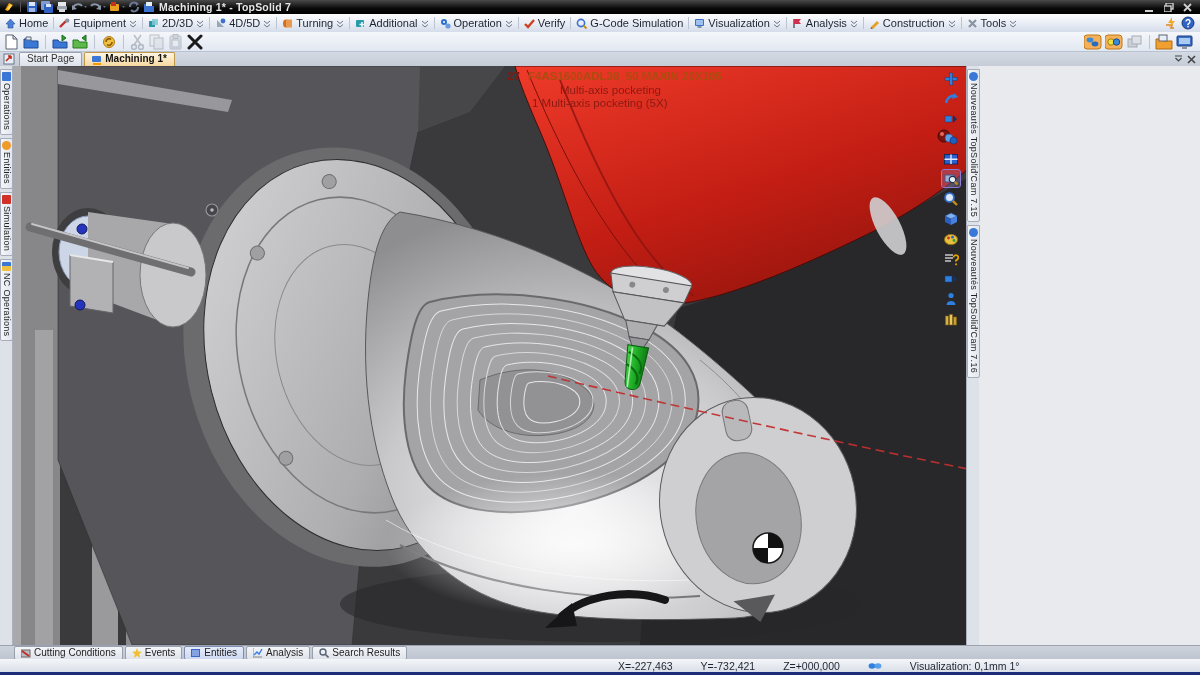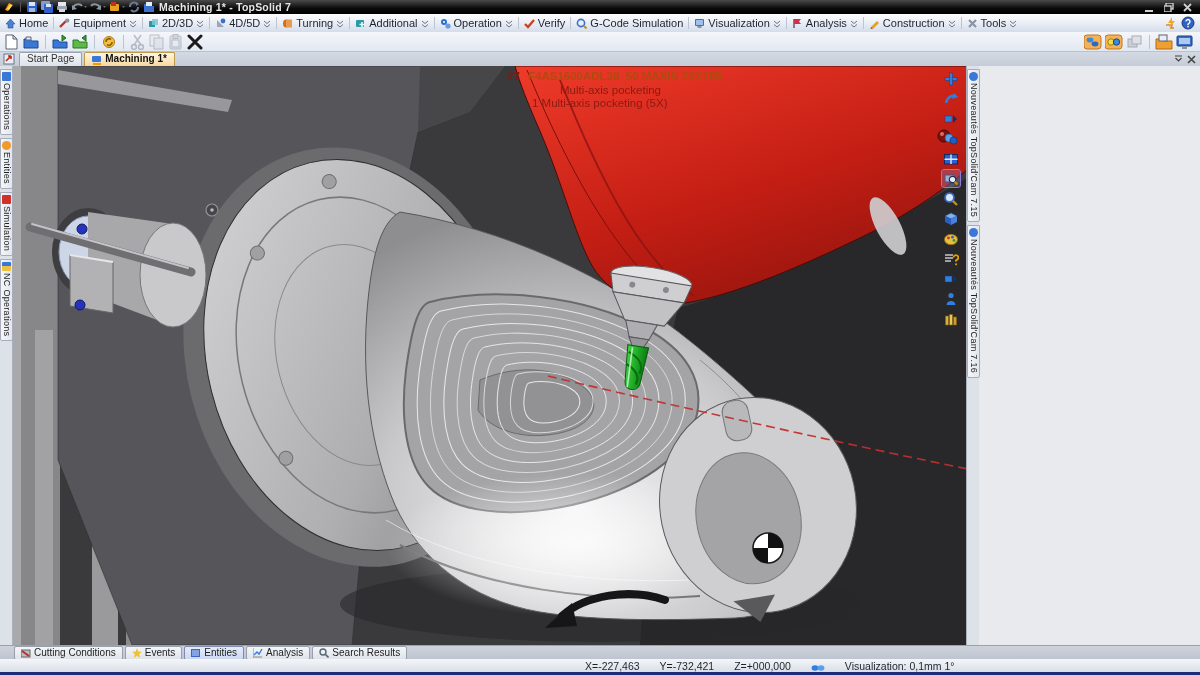--- a/index.html
+++ b/index.html
@@ -68,21 +68,21 @@
     display:flex;align-items:center;padding-left:14px;box-sizing:border-box;gap:2px;}
   .btab{display:flex;align-items:center;gap:3px;font-size:10px;color:#222;height:12px;
     padding:0 6px;border:1px solid #98a0ae;border-radius:2px;
     background:linear-gradient(#f4f6f9,#dfe3ea);}
   .btab.active{background:linear-gradient(#e6ecfa,#cdd8f0);border-color:#7e8cb0;}
 
   
   .statusbar{position:absolute;left:0;top:659px;width:1200px;height:13px;
     background:linear-gradient(#f4f6f9,#d9dee7);font-size:10.5px;color:#1d2430;
     display:flex;align-items:center;}
-  .statusbar .coords{position:absolute;left:585px;display:flex;gap:20px;align-items:flex-end;}
+  .statusbar .coords{position:absolute;left:618px;display:flex;gap:28px;align-items:center;}
   .navybase{position:absolute;left:0;top:672px;width:1200px;height:3px;background:#1c2c78;}
 </style>
 </head>
 <body>
 
 <div class="app">
 
   <div class="titlebar">
     <div class="qat">
       <span class="ig">

